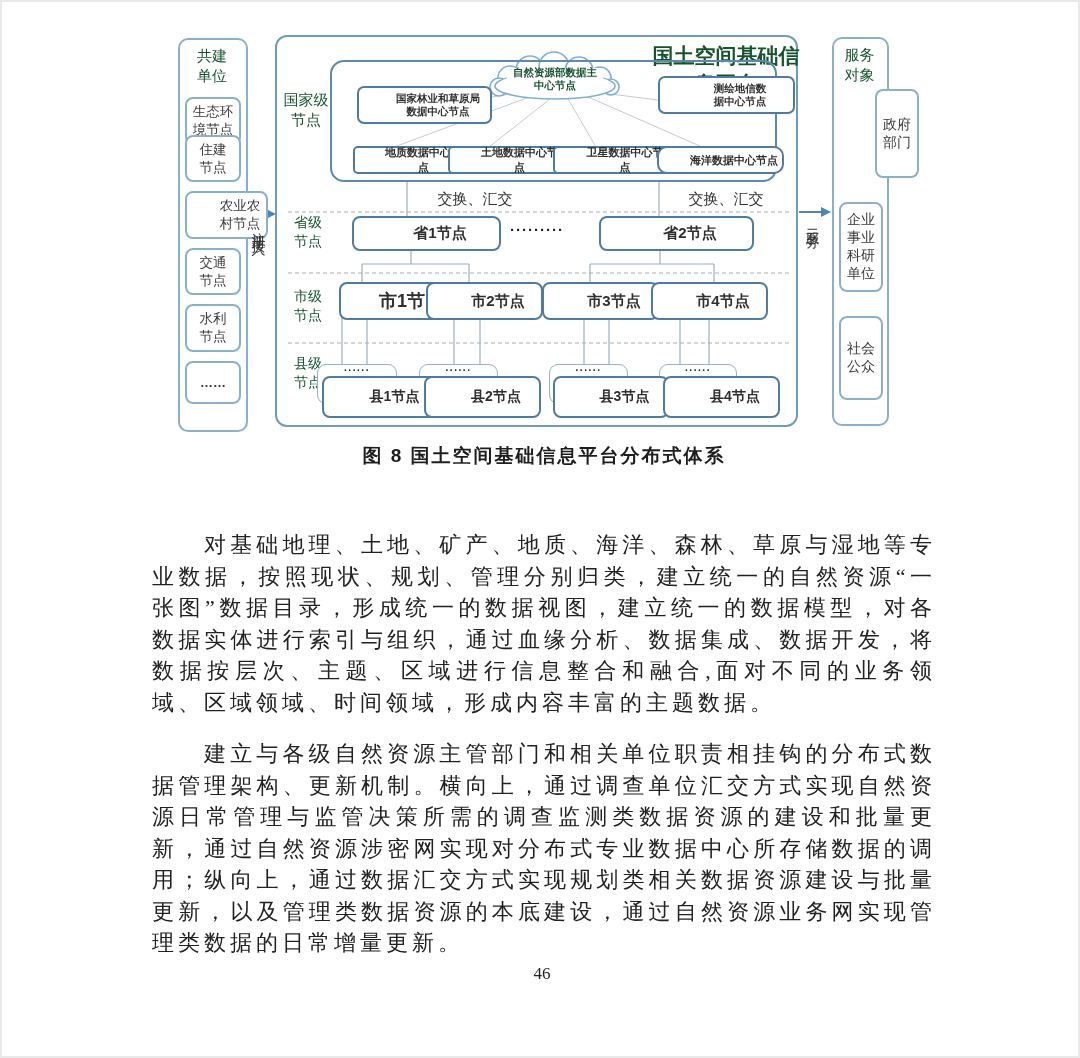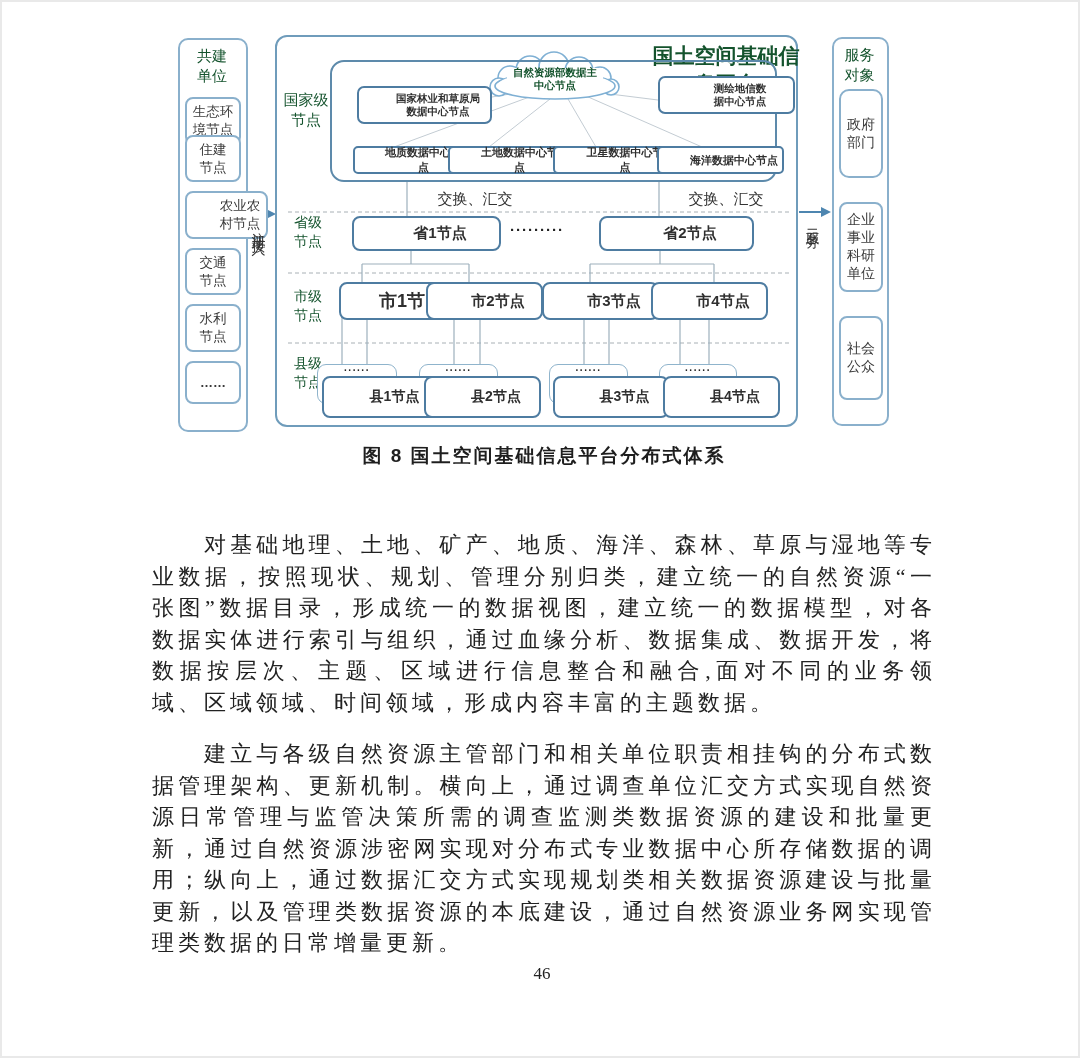--- a/index.html
+++ b/index.html
@@ -119,21 +119,21 @@
 节点</div>
     <div class="abs lbl z2" style="left:487px;top:64px;width:132px;font-size:10.5px;font-weight:600;line-height:13px;">自然资源部数据主
 中心节点</div>
     <div class="abs node" style="left:355px;top:84px;width:104px;height:34px;font-size:10.5px;line-height:13px;white-space:pre-line;border-radius:7px;">国家林业和草原局
 数据中心节点</div>
     <div class="abs node" style="left:656px;top:74px;width:106px;height:34px;font-size:10.5px;line-height:13px;white-space:pre-line;border-radius:7px;">测绘地信数
 据中心节点</div>
     <div class="abs node" style="left:351px;top:144px;width:83px;height:24px;font-size:11px;font-weight:700;border-radius:5px;">地质数据中心节点</div>
     <div class="abs node" style="left:446px;top:144px;width:85px;height:24px;font-size:11px;font-weight:700;border-radius:5px;">土地数据中心节点</div>
     <div class="abs node" style="left:551px;top:144px;width:86px;height:24px;font-size:11px;font-weight:700;border-radius:5px;">卫星数据中心节点</div>
-    <div class="abs node" style="left:655px;top:144px;width:96px;height:24px;font-size:11px;font-weight:700;border-radius:5px;">海洋数据中心节点</div>
+    <div class="abs node" style="left:655px;top:144px;width:96px;height:24px;font-size:11px;font-weight:700;border-radius:10px;">海洋数据中心节点</div>
 
     <div class="abs z2" style="left:425px;top:188px;width:96px;font-size:15px;text-align:center;color:#333;">交换、汇交</div>
     <div class="abs z2" style="left:676px;top:188px;width:96px;font-size:15px;text-align:center;color:#333;">交换、汇交</div>
 
     <div class="abs lbl z2" style="left:282px;top:211px;width:48px;font-size:14px;">省级
 节点</div>
     <div class="abs node" style="left:350px;top:214px;width:118px;height:31px;font-size:15px;">省1节点</div>
     <div class="abs z2" style="left:503px;top:219px;width:64px;font-size:15px;font-weight:700;text-align:center;letter-spacing:1px;color:#222;">·········</div>
     <div class="abs node" style="left:597px;top:214px;width:124px;height:31px;font-size:15px;">省2节点</div>
 
@@ -159,21 +159,21 @@
     <div class="abs node" style="left:551px;top:374px;width:85px;height:38px;font-size:14px;border-width:2.5px;">县3节点</div>
 
     <div class="abs z2" style="left:657px;top:362px;width:76px;height:38px;border:1.5px solid #8fb4cc;border-radius:9px;background:#fff;font-size:10px;font-weight:700;text-align:center;letter-spacing:1px;color:#222;">······</div>
     <div class="abs node" style="left:661px;top:374px;width:86px;height:38px;font-size:14px;border-width:2.5px;">县4节点</div>
 
     <div class="abs vtext z2" style="left:802px;top:216px;height:62px;font-size:14px;">云服务</div>
 
     <div class="abs panel z2" style="left:830px;top:35px;width:53px;height:385px;"></div>
     <div class="abs lbl z2" style="left:831px;top:43px;width:53px;font-size:15px;">服务
 对象</div>
-    <div class="abs pitem z2" style="left:837px;top:87px;width:40px;height:85px;font-size:14px;border-radius:10px;">政府
+    <div class="abs pitem z2" style="left:873px;top:87px;width:40px;height:85px;font-size:14px;">政府
 部门</div>
     <div class="abs pitem z2" style="left:837px;top:200px;width:40px;height:86px;font-size:14px;">企业
 事业
 科研
 单位</div>
     <div class="abs pitem z2" style="left:837px;top:314px;width:40px;height:80px;font-size:14px;">社会
 公众</div>
   </div>
 
   <div class="abs caption" style="left:150px;top:441px;width:784px;">图 8  国土空间基础信息平台分布式体系</div>

